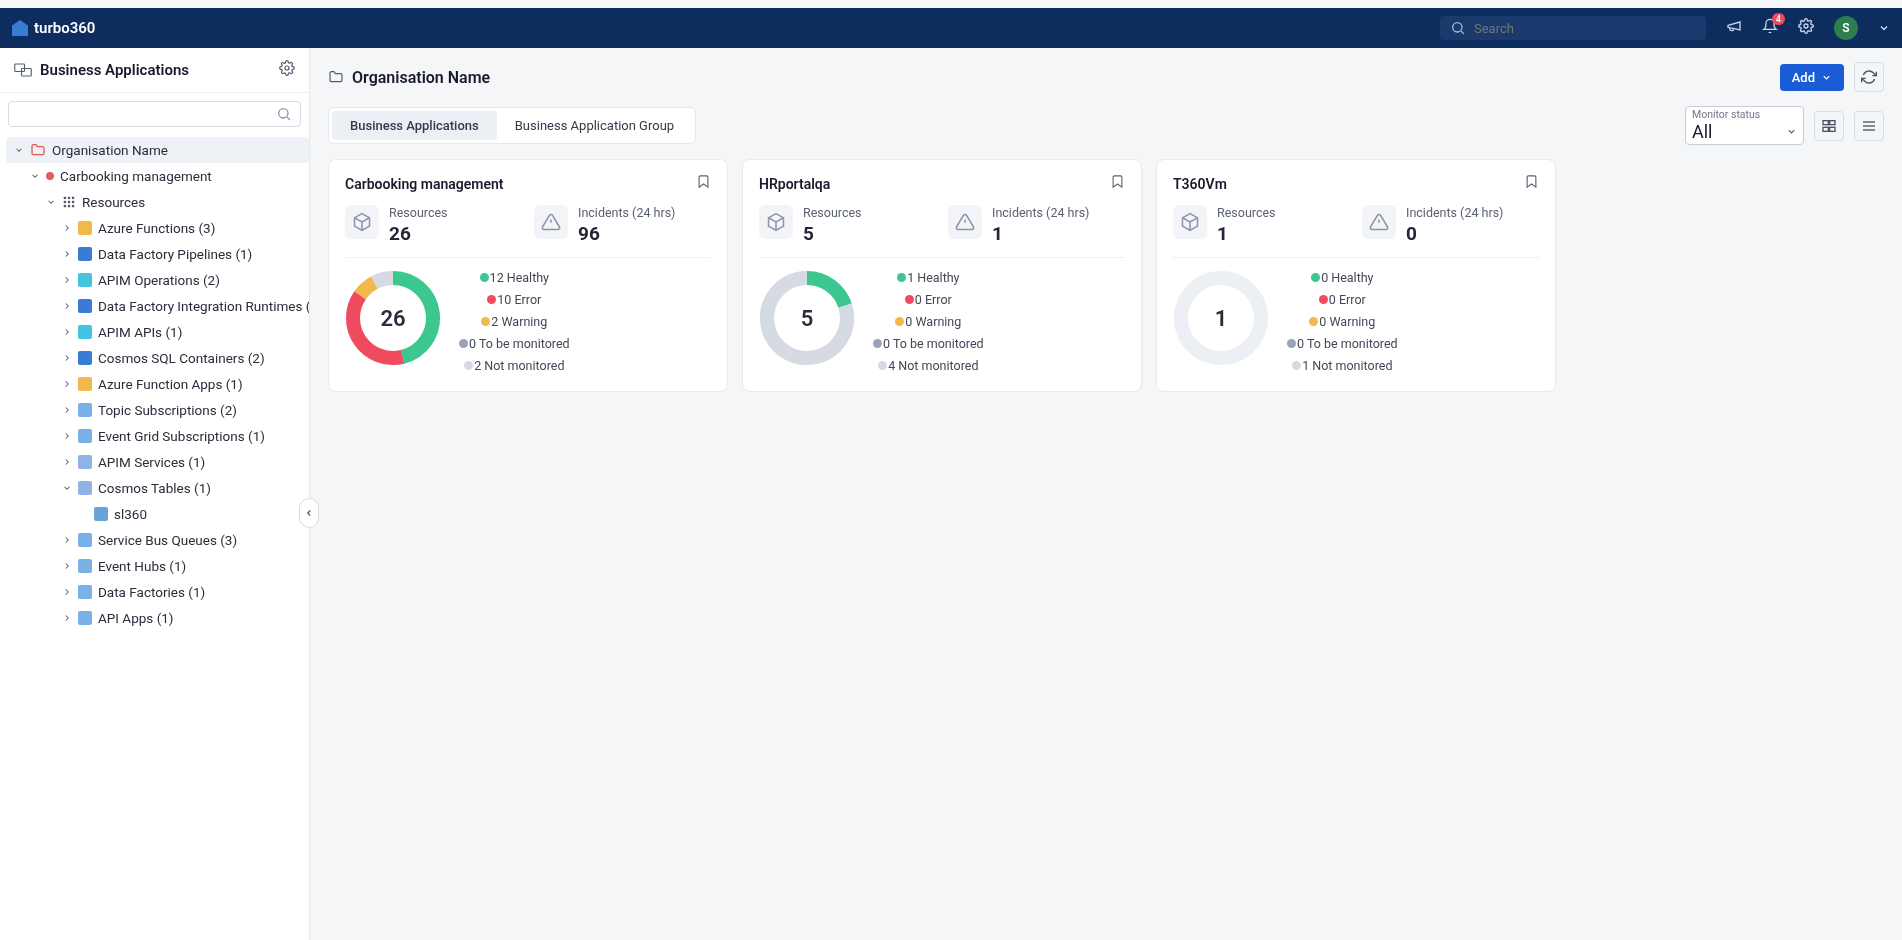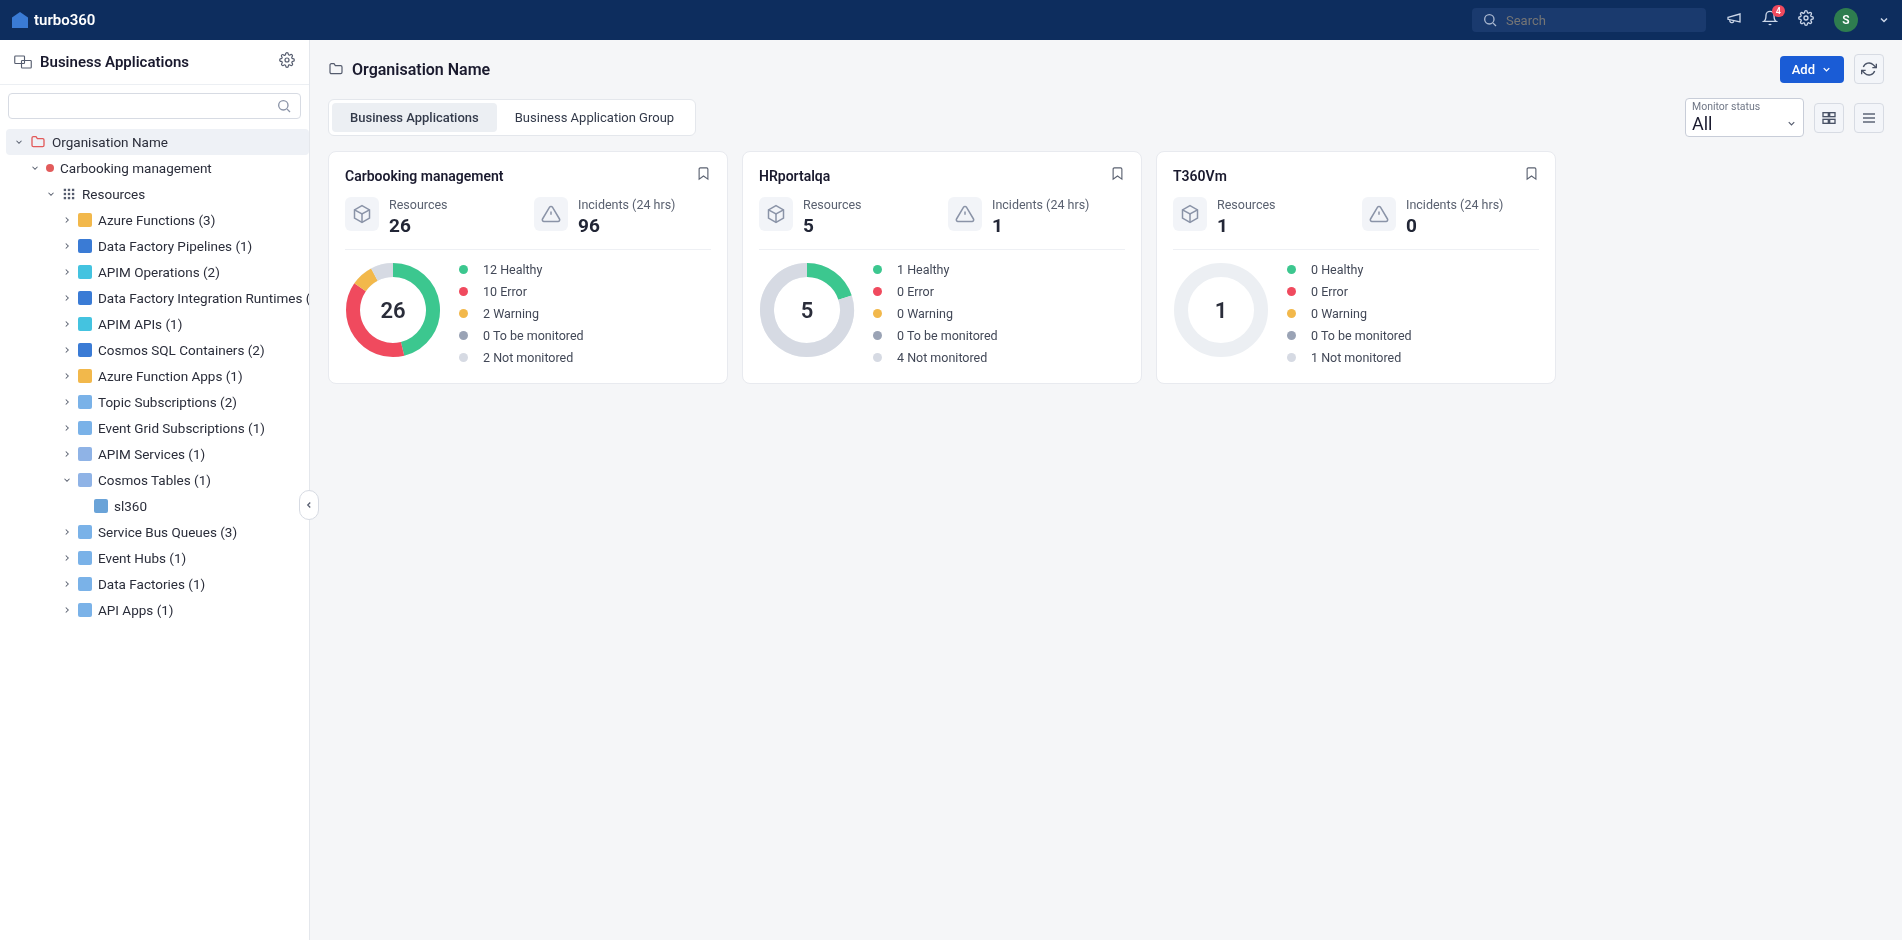--- a/index.html
+++ b/index.html
@@ -1,21 +1,21 @@
 <!DOCTYPE html>
 <html><head>
 <meta charset="utf-8">
 <style>
 * { box-sizing: border-box; margin: 0; padding: 0; font-family: -apple-system, BlinkMacSystemFont, "Segoe UI", Roboto, sans-serif; }
 body { background: #f5f6f8; color: #1a1a2e; }
-.topbar { background: #0d2d5e; height: 40px; display: flex; align-items: center; padding: 0 12px; color: #fff; }
+.topbar { background: #0d2d5e; height: 40px; display: flex; align-items: center; padding: 0 12px; color: #fff; margin-top: 8px; }
 .logo { display: flex; align-items: center; gap: 6px; font-weight: 600; font-size: 15px; }
 .logo-icon { width: 16px; height: 16px; background: #3a7bd5; clip-path: polygon(50% 0, 100% 35%, 100% 100%, 0 100%, 0 35%); }
 .topbar-spacer { flex: 1; }
-.search-wrap { background: #1a3a6e; border-radius: 4px; padding: 4px 10px; display: flex; align-items: center; gap: 8px; width: 234px; font-size: 13px; color: #aab8d0; }
+.search-wrap { background: #1a3a6e; border-radius: 4px; padding: 4px 10px; display: flex; align-items: center; gap: 8px; width: 266px; font-size: 13px; color: #aab8d0; }
 .search-input { background: transparent; border: none; outline: none; color: #fff; flex: 1; font-size: 13px; }
 .topbar-icons { display: flex; align-items: center; gap: 20px; margin-left: 20px; }
 .topbar-icon { position: relative; cursor: pointer; color: #cbd6e8; }
 .badge { position: absolute; top: -5px; right: -7px; background: #f04a5e; color: #fff; font-size: 9px; border-radius: 8px; padding: 1px 4px; font-weight: 600; }
 .avatar { width: 24px; height: 24px; border-radius: 50%; background: #2e7d4f; display: flex; align-items: center; justify-content: center; font-size: 12px; font-weight: 600; }
 .shell { display: flex; height: calc(100vh - 40px); }
 .sidebar { width: 310px; background: #fff; border-right: 1px solid #e4e7ec; display: flex; flex-direction: column; position: relative; }
 .sidebar-header { padding: 12px 14px; display: flex; align-items: center; gap: 8px; border-bottom: 1px solid #eceff3; }
 .sidebar-header-icon { width: 18px; height: 14px; }
 .sidebar-title { font-weight: 600; font-size: 15px; flex: 1; }
@@ -48,21 +48,21 @@
 .bookmark { cursor: pointer; color: #5a6170; }
 .stats-row { display: flex; gap: 12px; border-bottom: 1px solid #eef0f4; padding-bottom: 12px; margin-bottom: 12px; }
 .stat { display: flex; gap: 10px; align-items: flex-start; flex: 1; }
 .stat-icon { width: 34px; height: 34px; border-radius: 6px; background: #f2f4f8; display: flex; align-items: center; justify-content: center; color: #8a93a7; }
 .stat-label { font-size: 12.5px; color: #5a6170; }
 .stat-value { font-weight: 700; font-size: 19px; color: #222636; margin-top: 2px; }
 .body-row { display: flex; gap: 18px; align-items:flex-start; }
 .donut { position: relative; width: 96px; height: 96px; }
 .donut-center { position: absolute; inset: 0; display: flex; align-items:center; justify-content:center; font-size: 22px; font-weight: 600; color: #2a2d3a; }
 .legend { display: flex; flex-direction: column; gap: 7px; font-size: 12.5px; color: #424857; }
-.legend-row { display: flex; align-items: center; gap: 15px; }
+.legend-row { display: flex; align-items: center; gap: 1px; justify-content: center; }
 .dot { width: 9px; height: 9px; border-radius: 50%; }
 .c-healthy { background: #3cc78f; }
 .c-error { background: #f04a5e; }
 .c-warning { background: #f2b84b; }
 .c-tbm { background: #9aa3b5; }
 .c-nm { background: #d6dae3; }
 svg.icon { width: 16px; height: 16px; }
 </style>
 </head>
 <body>

